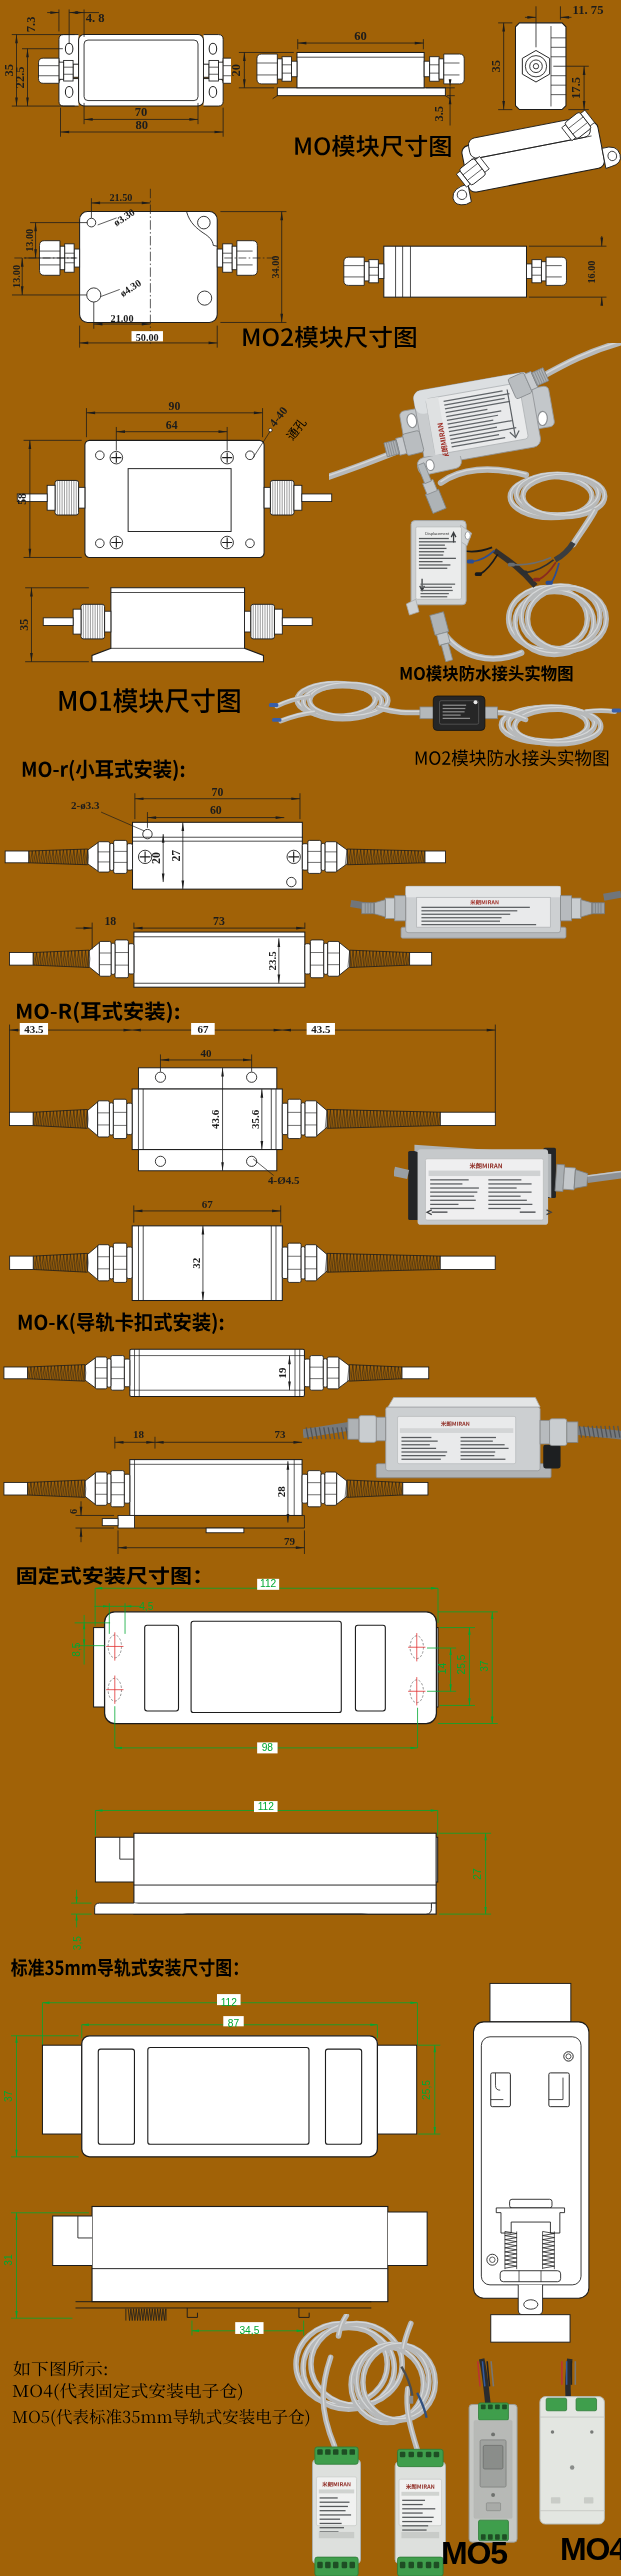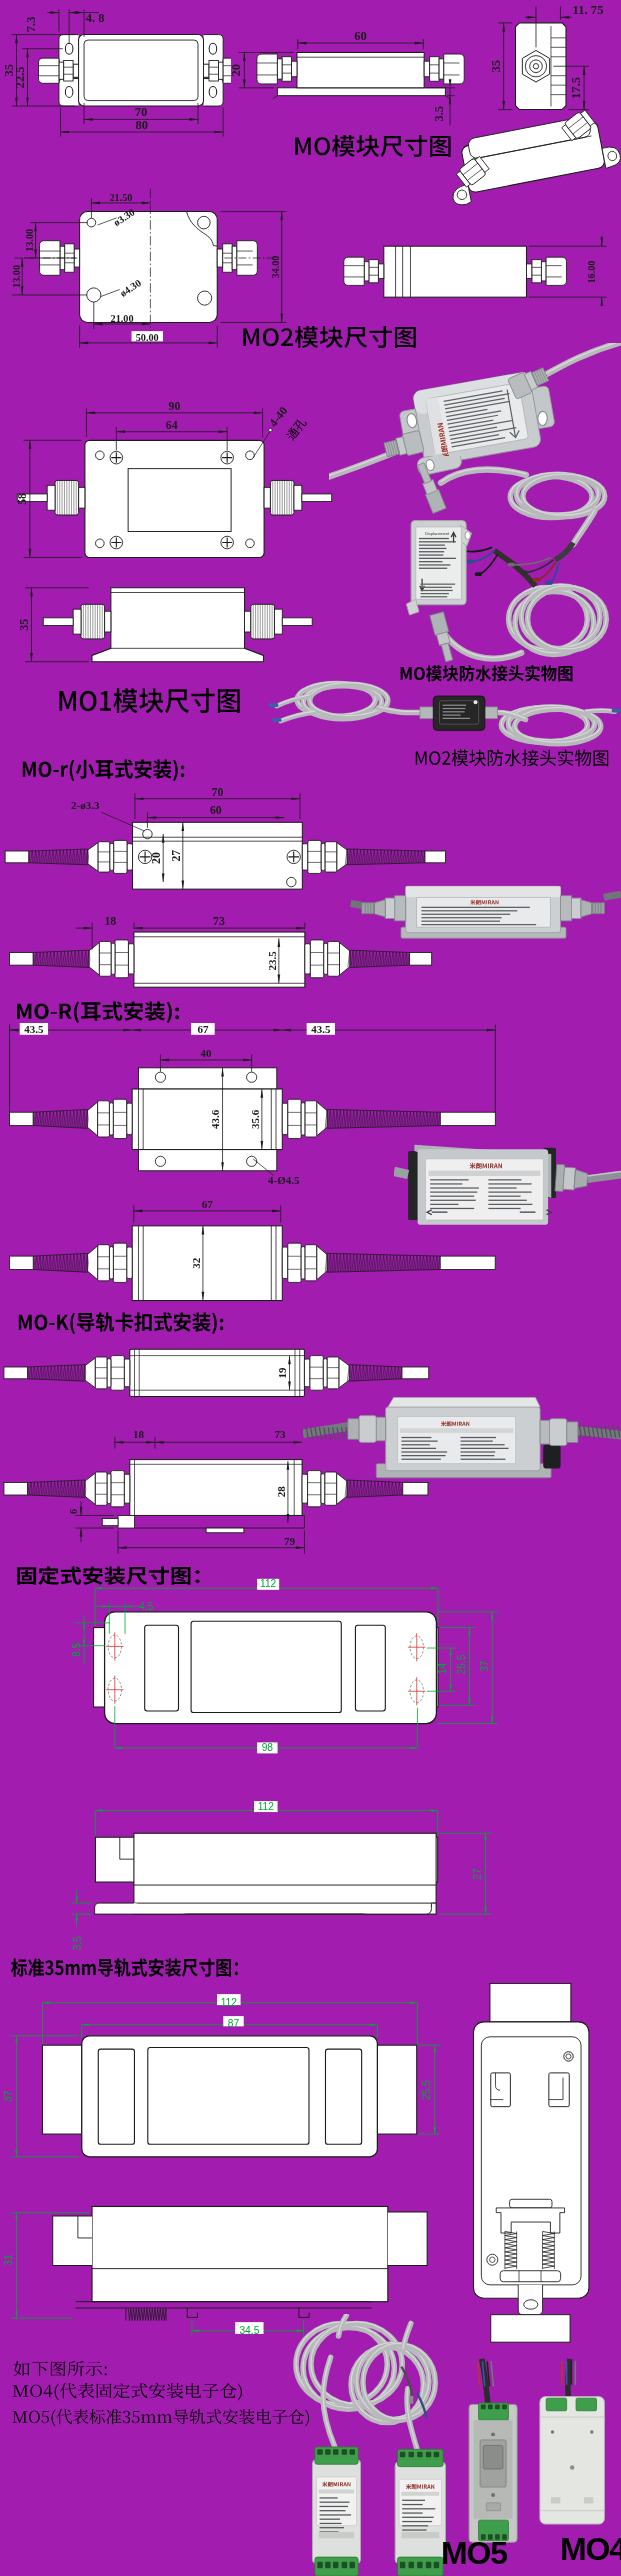--- a/index.html
+++ b/index.html
@@ -1,14 +1,14 @@
 <!DOCTYPE html>
 <html style="font-size:12.6px"><head><meta charset="utf-8"><style>
 html,body{margin:0;padding:0;background:#fff}
-#page{position:relative;width:622px;height:2576px;background:#a21caf;overflow:hidden;
+#page{position:relative;width:622px;height:2576px;background:#a16207;overflow:hidden;
 font-family:"Liberation Sans",sans-serif}
 text{dominant-baseline:auto}
 </style></head><body>
 <div id="page">
 <svg style="position:absolute;left:0px;top:0px;overflow:hidden" width="231" height="143" viewBox="0 0 294 182">
       <path d="M100,44 L81,44 Q75,44 75,50 L75,76 Q75,82 81,82 L100,82" fill="white" stroke="#1c1c1c" stroke-width="1.2"></path>
       <path d="M100,100 L81,100 Q75,100 75,106 L75,129 Q75,135 81,135 L100,135" fill="white" stroke="#1c1c1c" stroke-width="1.2"></path>
       <path d="M259,44 L278,44 Q284,44 284,50 L284,76 Q284,82 278,82 L259,82" fill="white" stroke="#1c1c1c" stroke-width="1.2"></path>
       <path d="M259,100 L278,100 Q284,100 284,106 L284,129 Q284,135 278,135 L259,135" fill="white" stroke="#1c1c1c" stroke-width="1.2"></path>
       <ellipse cx="88" cy="62" rx="4.8" ry="7" fill="white" stroke="#1c1c1c" stroke-width="1.3"></ellipse>

